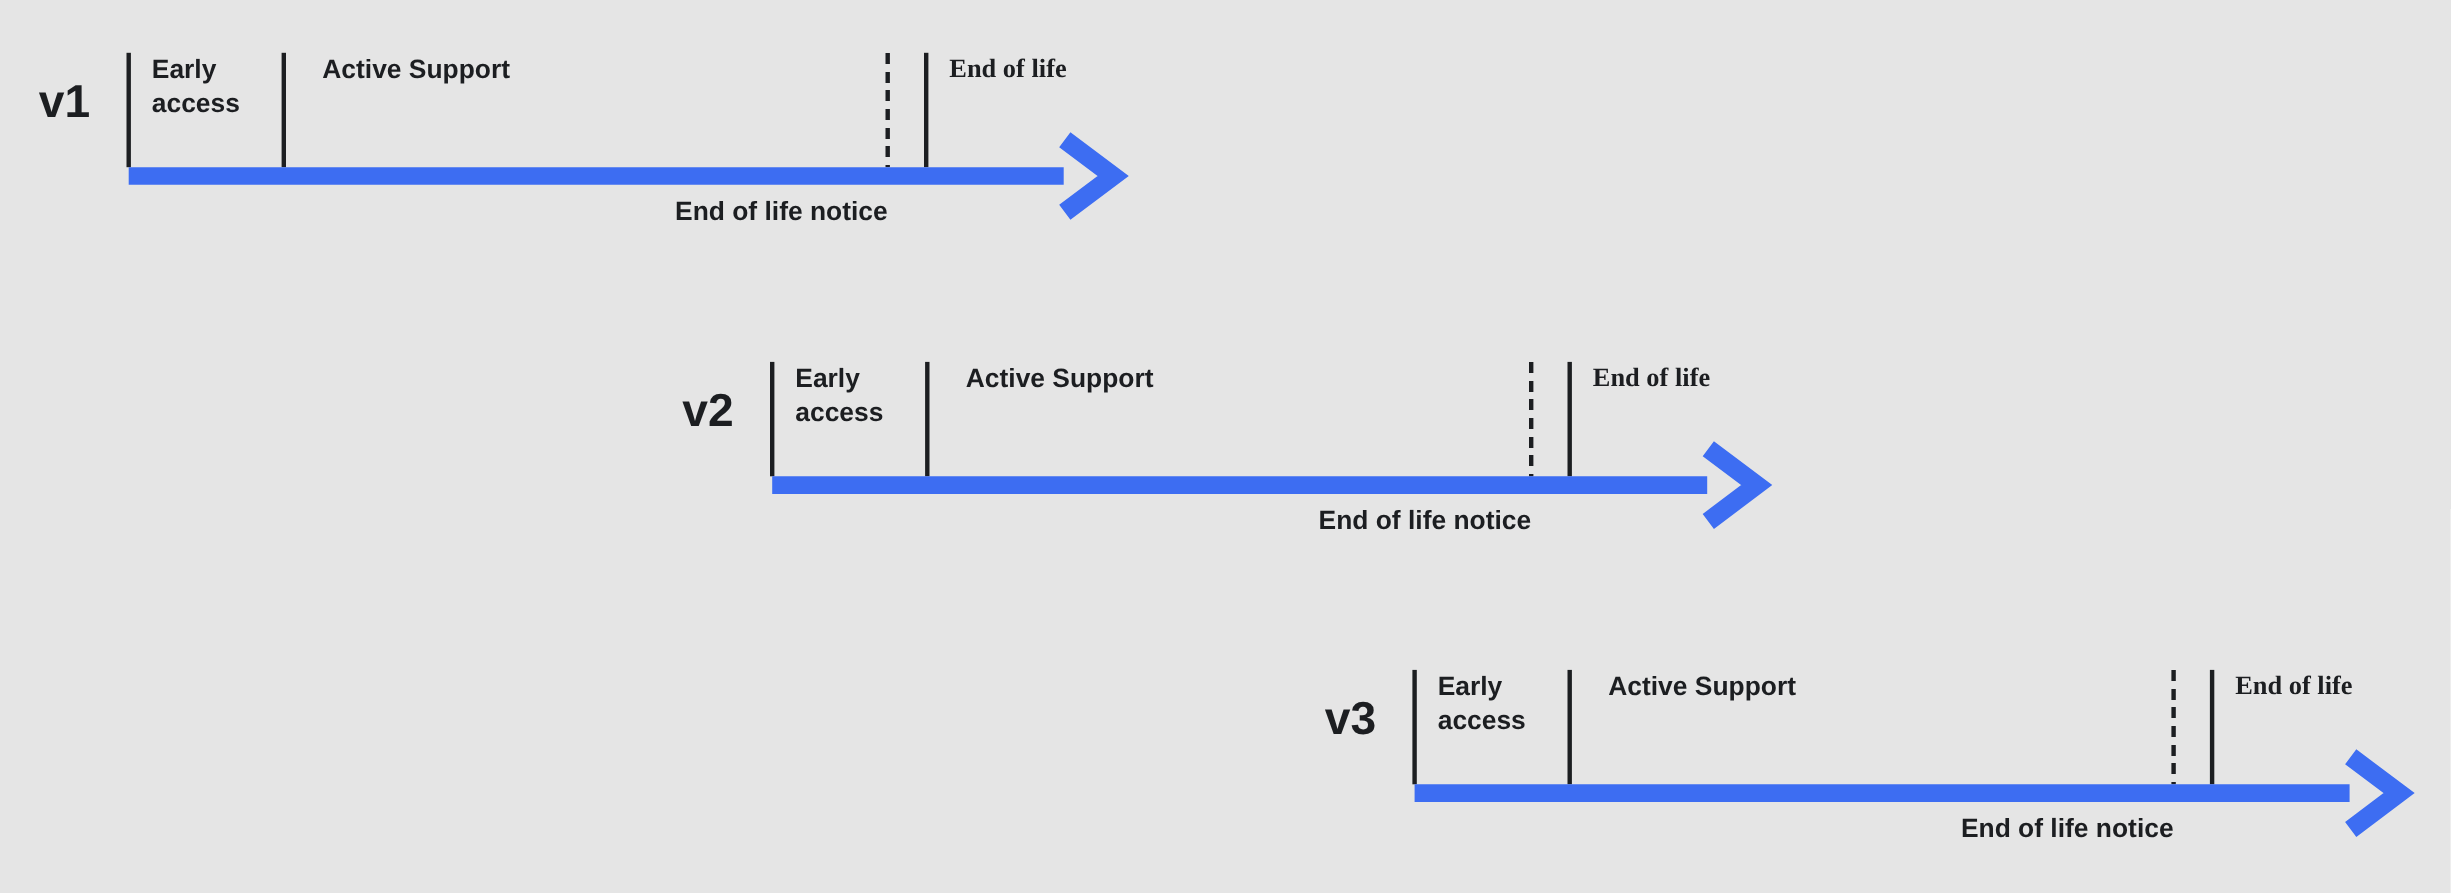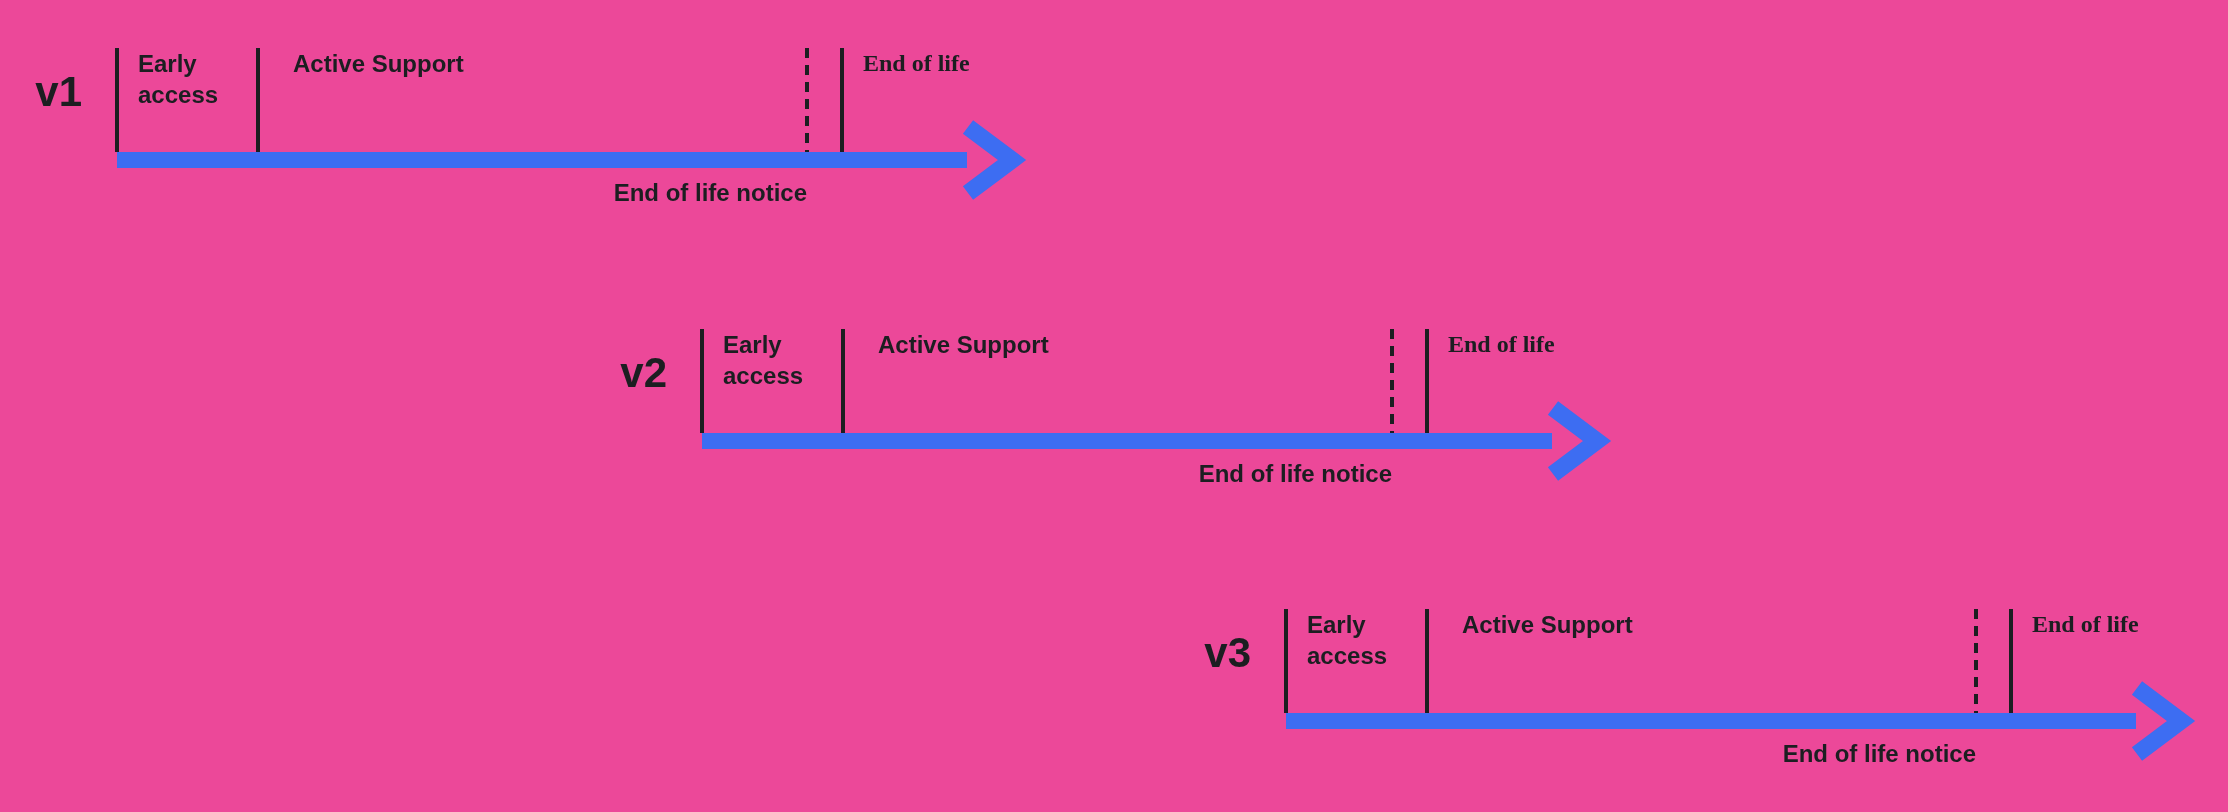--- a/index.html
+++ b/index.html
@@ -1,19 +1,19 @@
 <!DOCTYPE html>
 <html style="--accent: #3D6DF2; --ink: #1C1E21;"><head>
 <meta charset="utf-8">
 <style>
   html,body{margin:0;padding:0;background:#ffffff;}
   #canvas{
     position:relative;
     width:2228px;height:812px;
-    background:#ec4899;
+    background:#e5e5e5;
     font-family:"Liberation Sans", sans-serif;
     color:var(--ink,#1C1E21);
     overflow:hidden;
   }
   .trow{position:absolute;width:900px;height:0;}
   .r0{left:117px;top:152px;}
   .r1{left:702px;top:433px;}
   .r2{left:1286px;top:713px;}
 
   .version{

